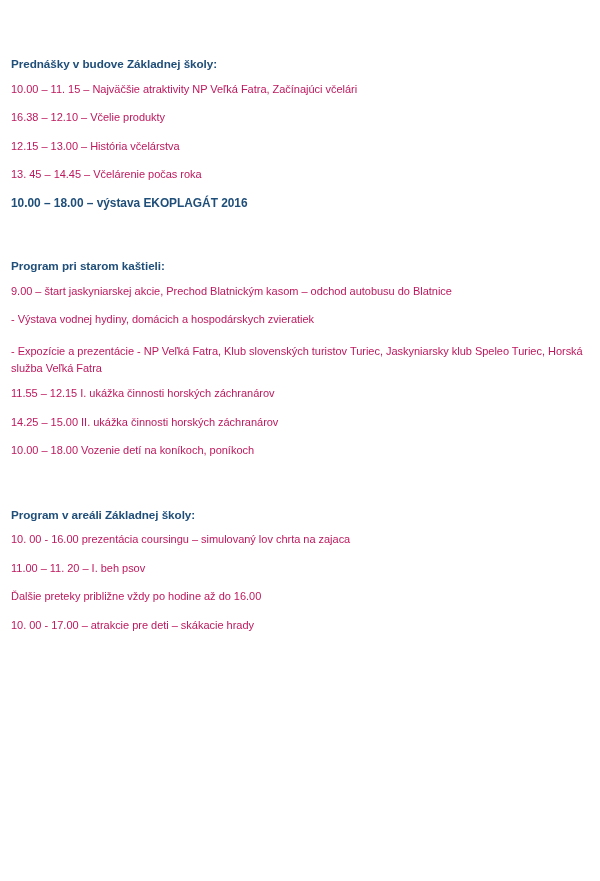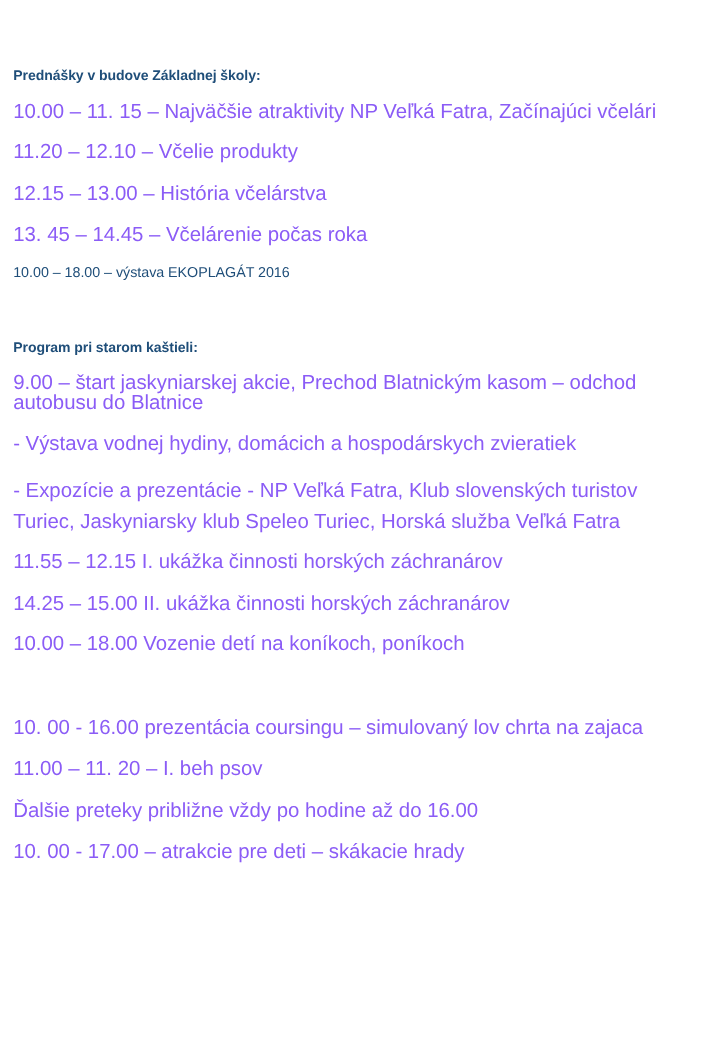--- a/index.html
+++ b/index.html
@@ -26,69 +26,70 @@
   .section { margin: 0; }
   .section-heading {
     color: #1F4E79;
     font-weight: bold;
     font-size: 11.7px;
     line-height: 1.0;
     margin: 0 0 14px 0;
     letter-spacing: -0.05px;
   }
   .line {
-    font-size: 17px;
+    font-size: 11px;
     line-height: 1.0;
     margin: 0 0 17.5px 0;
-    color: #8b5cf6;
+    color: #be185d;
     letter-spacing: -0.02px;
   }
   .line.wrap {
     line-height: 1.52;
     margin-bottom: 12px;
     max-width: 573px;
   }
   .line.accent {
     color: #1F4E79;
-    font-weight: normal;
+    font-weight: bold;
     font-size: 11.9px;
   }
   .section-gap { height: 33px; }
   .section-gap-b { height: 35px; }
 </style>
 </head>
 <body>
 
 <div class="page">
 
   <div class="top-gap"></div>
 
   <div class="section">
     <div class="section-heading">Prednášky v budove Základnej školy:</div>
     <div class="line">10.00 – 11. 15 – Najväčšie atraktivity NP Veľká Fatra, Začínajúci včelári</div>
-    <div class="line">11.20 – 12.10 – Včelie produkty</div>
+    <div class="line">16.38 – 12.10 – Včelie produkty</div>
     <div class="line">12.15 – 13.00 – História včelárstva</div>
     <div class="line">13. 45 – 14.45 – Včelárenie počas roka</div>
     <div class="line accent">10.00 – 18.00 – výstava EKOPLAGÁT 2016</div>
   </div>
 
   <div class="section-gap"></div>
 
   <div class="section">
     <div class="section-heading">Program pri starom kaštieli:</div>
     <div class="line">9.00 – štart jaskyniarskej akcie, Prechod Blatnickým kasom – odchod autobusu do Blatnice</div>
     <div class="line">- Výstava vodnej hydiny, domácich a hospodárskych zvieratiek</div>
     <div class="line wrap">- Expozície a prezentácie -  NP Veľká Fatra, Klub slovenských turistov Turiec, Jaskyniarsky klub Speleo Turiec, Horská služba Veľká Fatra</div>
     <div class="line">11.55 – 12.15  I. ukážka činnosti horských záchranárov</div>
     <div class="line">14.25 – 15.00  II. ukážka činnosti horských záchranárov</div>
     <div class="line">10.00 – 18.00  Vozenie detí na koníkoch, poníkoch</div>
   </div>
 
   <div class="section-gap-b"></div>
 
   <div class="section">
+    <div class="section-heading">Program v areáli Základnej školy:</div>
     <div class="line">10. 00  - 16.00 prezentácia coursingu – simulovaný lov chrta na zajaca</div>
     <div class="line">11.00 – 11. 20 – I. beh psov</div>
     <div class="line">Ďalšie preteky približne vždy po hodine až do 16.00</div>
     <div class="line">10. 00 - 17.00 – atrakcie pre deti – skákacie hrady</div>
   </div>
 
 </div>
 
 </body></html>

